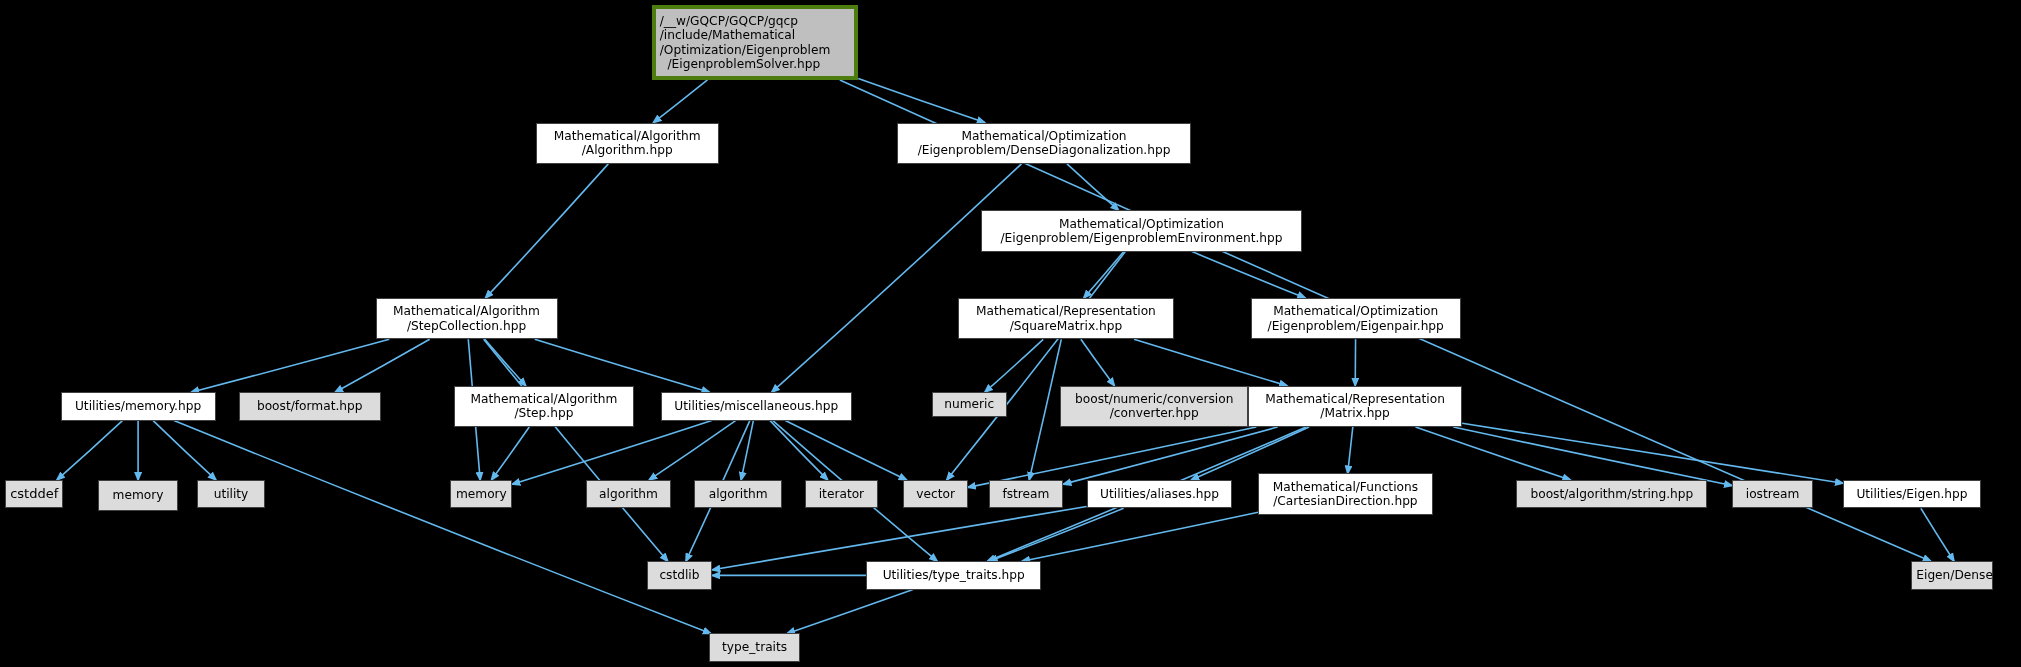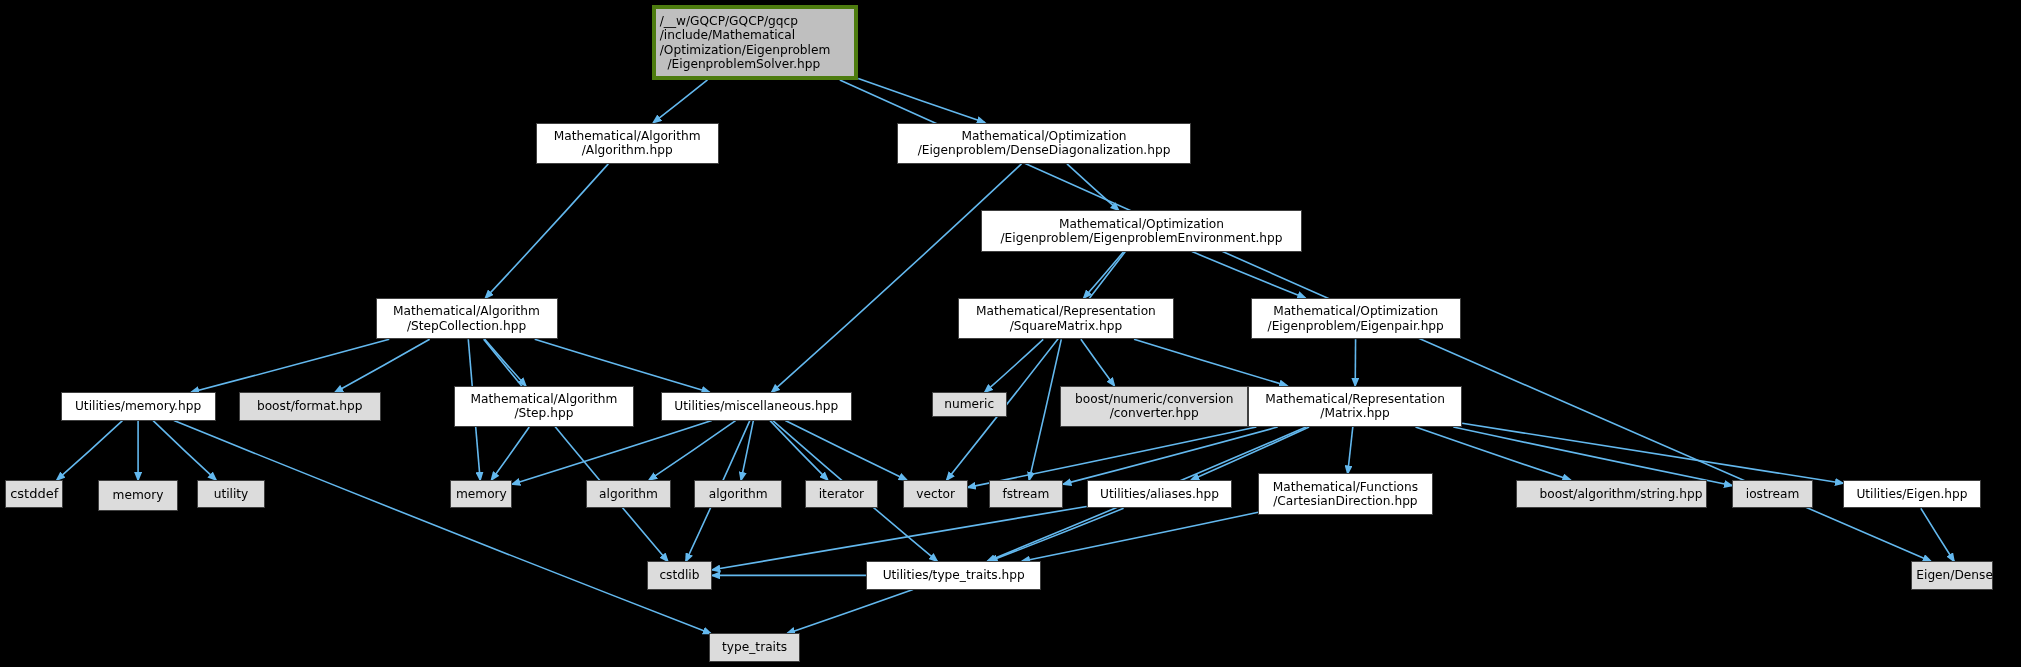--- a/index.html
+++ b/index.html
@@ -106,21 +106,21 @@
       <div class="node gray" style="left: 197.454px; top: 479.93px; width: 67.1086px; height: 28.383px; font-size: 12.2066px;"><span>utility</span></div>
       <div class="node gray" style="left: 450.402px; top: 479.93px; width: 61.9464px; height: 28.383px; font-size: 12.2066px;"><span>memory</span></div>
       <div class="node gray" style="left: 585.909px; top: 479.93px; width: 85.1762px; height: 28.383px; font-size: 12.2066px;"><span>algorithm</span></div>
       <div class="node gray" style="left: 694.315px; top: 479.93px; width: 87.7573px; height: 28.383px; font-size: 12.2066px;"><span>algorithm</span></div>
       <div class="node gray" style="left: 805.303px; top: 479.93px; width: 72.2708px; height: 28.383px; font-size: 12.2066px;"><span>iterator</span></div>
       <div class="node gray" style="left: 903.384px; top: 479.93px; width: 64.5275px; height: 28.383px; font-size: 12.2066px;"><span>vector</span></div>
       <div class="node gray" style="left: 988.561px; top: 479.93px; width: 74.8519px; height: 28.383px; font-size: 12.2066px;"><span>fstream</span></div>
       <div class="node white" style="left: 1086.64px; top: 479.93px; width: 145.832px; height: 28.383px; font-size: 12.2066px;"><span>Utilities/aliases.hpp</span></div>
       <div class="node white" style="left: 1258.29px; top: 473.48px; width: 174.224px; height: 41.2843px; font-size: 12.2066px;"><span>Mathematical/Functions
 /CartesianDirection.hpp</span></div>
-      <div class="node gray" style="left: 1516.4px; top: 479.93px; width: 191.001px; height: 28.383px; font-size: 12.2066px; text-align: right;"><span>boost/algorithm/string.hpp</span></div>
+      <div class="node gray" style="left: 1516.4px; top: 479.93px; width: 191.001px; height: 28.383px; font-size: 12.2066px;"><span>boost/algorithm/string.hpp</span></div>
       <div class="node gray" style="left: 1731.92px; top: 479.93px; width: 81.3046px; height: 28.383px; font-size: 12.2066px;"><span>iostream</span></div>
       <div class="node white" style="left: 1842.9px; top: 479.93px; width: 138.089px; height: 28.383px; font-size: 12.2066px;"><span>Utilities/Eigen.hpp</span></div>
       <div class="node gray" style="left: 646.565px; top: 561.209px; width: 65.818px; height: 28.383px; font-size: 12.2066px;"><span>cstdlib</span></div>
       <div class="node white" style="left: 865.958px; top: 561.209px; width: 175.515px; height: 28.383px; font-size: 12.2066px;"><span>Utilities/type_traits.hpp</span></div>
       <div class="node gray" style="left: 1911.3px; top: 561.209px; width: 82px; height: 28.383px; font-size: 12.2066px;"><span>Eigen/Dense</span></div>
       <div class="node gray" style="left: 700.768px; top: 633.456px; width: 91.629px; height: 28.383px; font-size: 12.2066px; margin-left: 8px;"><span>type_traits</span></div>
     </div>
 </div>
 
 </body></html>

